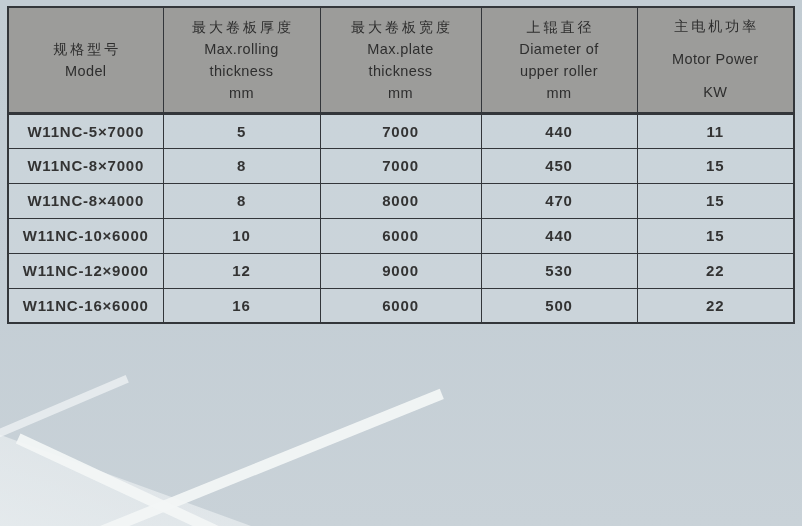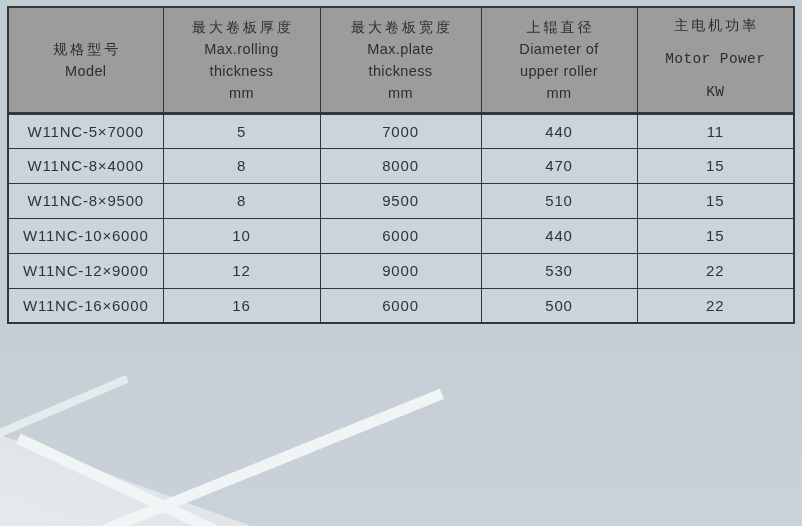--- a/index.html
+++ b/index.html
@@ -54,23 +54,23 @@
   }
   .hdr-cell {
     display: flex;
     flex-direction: column;
     justify-content: center;
     align-items: center;
     line-height: 22px;
     font-size: 14.5px;
     letter-spacing: 0.4px;
   }
-  .hdr-cell.spread { line-height: 33px; font-family: Liberation Mono, monospace; }
+  .hdr-cell.spread { line-height: 33px; }
   .zh-line { font-size: 14px; letter-spacing: 3px; text-indent: 3px; }
-  tbody tr { height: 35px; }
+  tbody tr { height: 35px; font-weight: bold; }
   tbody td {
     font-size: 15px;
     letter-spacing: 0.8px;
     color: #333;
     background: var(--row_bg, #ccd5db);
     background: color-mix(in srgb, var(--row_bg, #ccd5db) 79%, transparent);
   }
 </style>
 </head>
 <body>
@@ -132,31 +132,31 @@
     </thead>
     <tbody>
         <tr>
           <td>W11NC-5×7000</td>
           <td>5</td>
           <td>7000</td>
           <td>440</td>
           <td>11</td>
         </tr>
         <tr>
+          <td>W11NC-8×7000</td>
+          <td>8</td>
+          <td>7000</td>
+          <td>450</td>
+          <td>15</td>
+        </tr>
+        <tr>
           <td>W11NC-8×4000</td>
           <td>8</td>
           <td>8000</td>
           <td>470</td>
-          <td>15</td>
-        </tr>
-        <tr>
-          <td>W11NC-8×9500</td>
-          <td>8</td>
-          <td>9500</td>
-          <td>510</td>
           <td>15</td>
         </tr>
         <tr>
           <td>W11NC-10×6000</td>
           <td>10</td>
           <td>6000</td>
           <td>440</td>
           <td>15</td>
         </tr>
         <tr>

